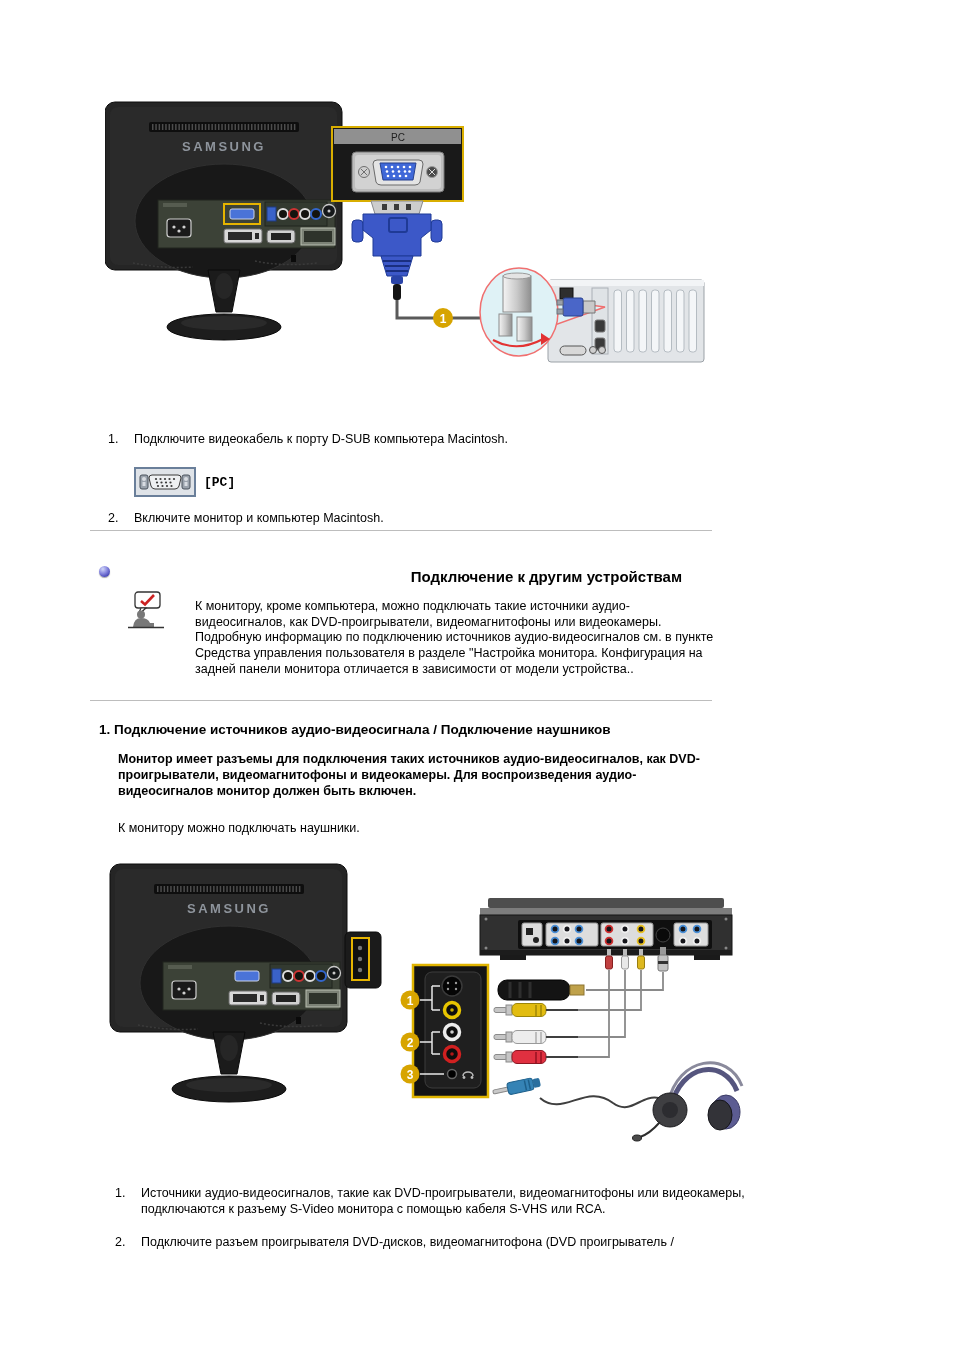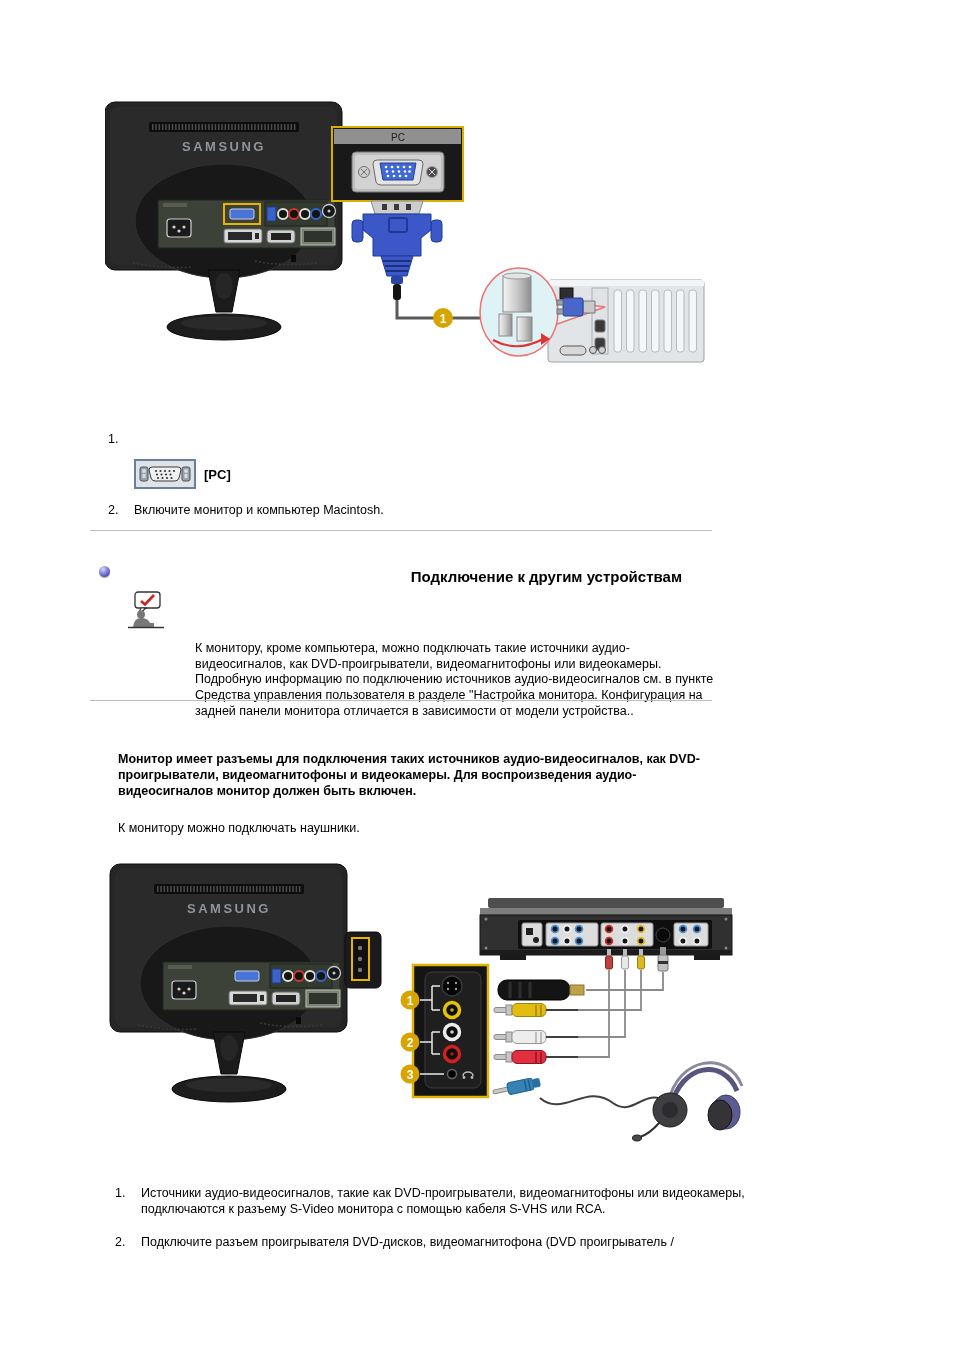--- a/index.html
+++ b/index.html
@@ -3,21 +3,21 @@
 <meta charset="utf-8">
 <style>
   * { margin:0; padding:0; box-sizing:border-box; }
   html,body { background:#ffffff; }
   body { font-family:"Liberation Sans", sans-serif; color:#000; }
   .page { position:relative; width:954px; height:1351px; background:#fff; overflow:hidden; }
 
   .abs { position:absolute; }
 
   .body-text { font-size:12.5px; line-height:16px; color:#000; }
-  .note-text { font-size:12.5px; line-height:15.7px; color:#000;margin-top:42px; }
+  .note-text { font-size:12.5px; line-height:15.7px; color:#000; }
 
   .divider { position:absolute; left:90px; width:622px; height:1px; background:#bdbdbd; }
 
   .step-row { display:flex; }
   .step-num { width:26px; flex:0 0 26px; }
 
   .section-title { font-size:15px; font-weight:bold; color:#000;text-align:right; }
   .subsection-title { font-size:13.5px; font-weight:bold; color:#000; }
 
   .sphere {
@@ -185,22 +185,23 @@
       <path d="M478,201 L490,201 L490,213 L478,213 Z" fill="#c9c9c9" stroke="#777"></path>
       <rect x="458" y="198" width="20" height="18" rx="2" fill="#4a66c8" stroke="#27408f"></rect>
       <rect x="452" y="200" width="6" height="5" fill="#9aa0a8" stroke="#6a7078"></rect>
       <rect x="452" y="209" width="6" height="5" fill="#9aa0a8" stroke="#6a7078"></rect>
     </g>
   </svg>
 
   <div class="abs" style="left:108px; top:431px; width:625px;">
     <div class="step-row body-text">
       <span class="step-num">1.</span>
+      <span>Подключите видеокабель к порту D-SUB компьютера Macintosh.</span>
     </div>
-    <div class="step-row" style="margin-left:26px; margin-top:12px; align-items:center;">
+    <div class="step-row" style="margin-left:26px; margin-top:20px; align-items:center;font-family:Liberation Mono, monospace;">
       <svg width="62" height="30" viewBox="0 0 62 30">
         <rect x="1" y="1" width="60" height="28" fill="#dfe3e8" stroke="#6a7f9a" stroke-width="2"></rect>
         <rect x="6" y="8" width="8" height="14" rx="2" fill="#9aa2ac" stroke="#4a525c"></rect>
         <circle cx="10" cy="12" r="2" fill="#d8dce2"></circle>
           <rect x="8.5" y="15" width="3" height="4" fill="#d8dce2"></rect>
         <rect x="48" y="8" width="8" height="14" rx="2" fill="#9aa2ac" stroke="#4a525c"></rect>
         <circle cx="52" cy="12" r="2" fill="#d8dce2"></circle>
           <rect x="50.5" y="15" width="3" height="4" fill="#d8dce2"></rect>
         <path d="M18,8 L44,8 Q47,8 47,11 L45,19 Q44,22 41,22 L21,22 Q18,22 17,19 L15,11 Q15,8 18,8 Z" fill="#eef0f2" stroke="#3a3a3a"></path>
         <g fill="#3a3a3a">
@@ -237,20 +238,21 @@
     <path d="M15,17 L12,24 L20,17 Z" fill="#ffffff" stroke="#333333" stroke-width="1.2"></path>
     <path d="M15,10 L19,13.5 L28,4" stroke="#cc2222" stroke-width="2.6" fill="none"></path>
     <circle cx="15" cy="23.5" r="4" fill="#787878"></circle>
     <path d="M7,36 Q8,27 15,27 Q22,27 24,32 L28,32 L28,36 Z" fill="#787878"></path>
     <line x1="2" y1="36.5" x2="38" y2="36.5" stroke="#333333" stroke-width="1.6"></line>
   </svg>
   <div class="abs note-text" style="left:195px; top:599px; width:520px;">К монитору, кроме компьютера, можно подключать такие источники аудио-видеосигналов, как DVD-проигрыватели, видеомагнитофоны или видеокамеры. Подробную информацию по подключению источников аудио-видеосигналов см. в пункте Средства управления пользователя в разделе "Настройка монитора. Конфигурация на задней панели монитора отличается в зависимости от модели устройства..</div>
 
   <div class="divider" style="top:700px;"></div>
 
+  <div class="abs subsection-title" style="left:99px; top:722px; width:640px;">1. Подключение источников аудио-видеосигнала / Подключение наушников</div>
   <div class="abs body-text" style="left:118px; top:751px; width:606px;font-weight:bold;">Монитор имеет разъемы для подключения таких источников аудио-видеосигналов, как DVD-проигрыватели, видеомагнитофоны и видеокамеры. Для воспроизведения аудио-видеосигналов монитор должен быть включен.</div>
   <div class="abs body-text" style="left:118px; top:820px; width:606px;">К монитору можно подключать наушники.</div>
 
   <svg class="abs" style="left:108px; top:858px;" width="645" height="290" viewBox="0 0 645 290">
 
     <use href="#monitorBack" x="2" y="4"></use>
 
     <rect x="237" y="74" width="36" height="56" rx="5" fill="#1b1b1b" stroke="#0d0d0d"></rect>
     <rect x="244" y="80" width="17" height="42" fill="#101010" stroke="#e6b400" stroke-width="2"></rect>
     <circle cx="252" cy="90" r="2.2" fill="#777"></circle>

